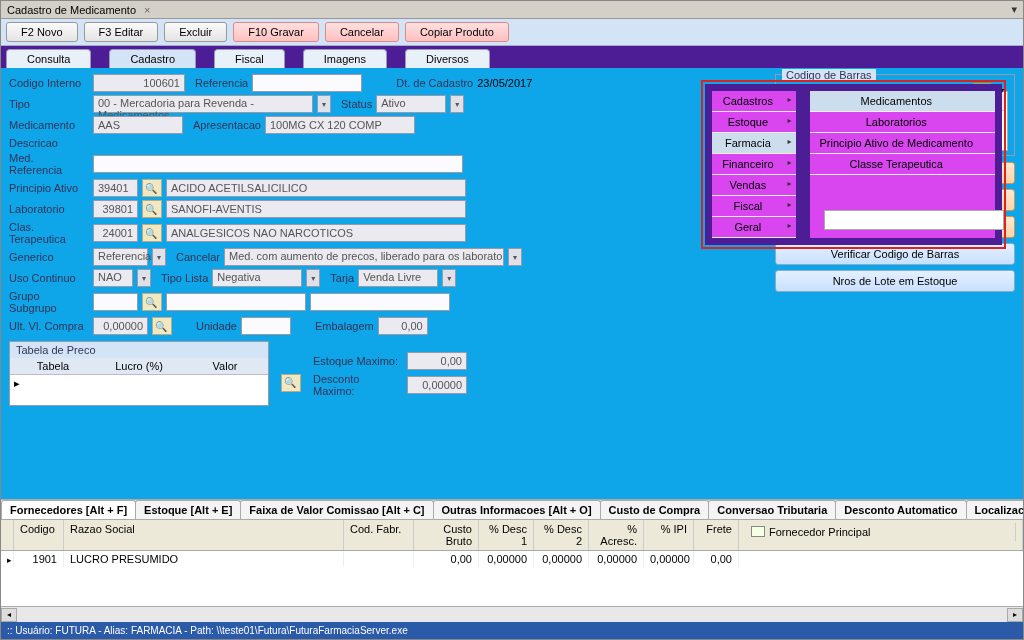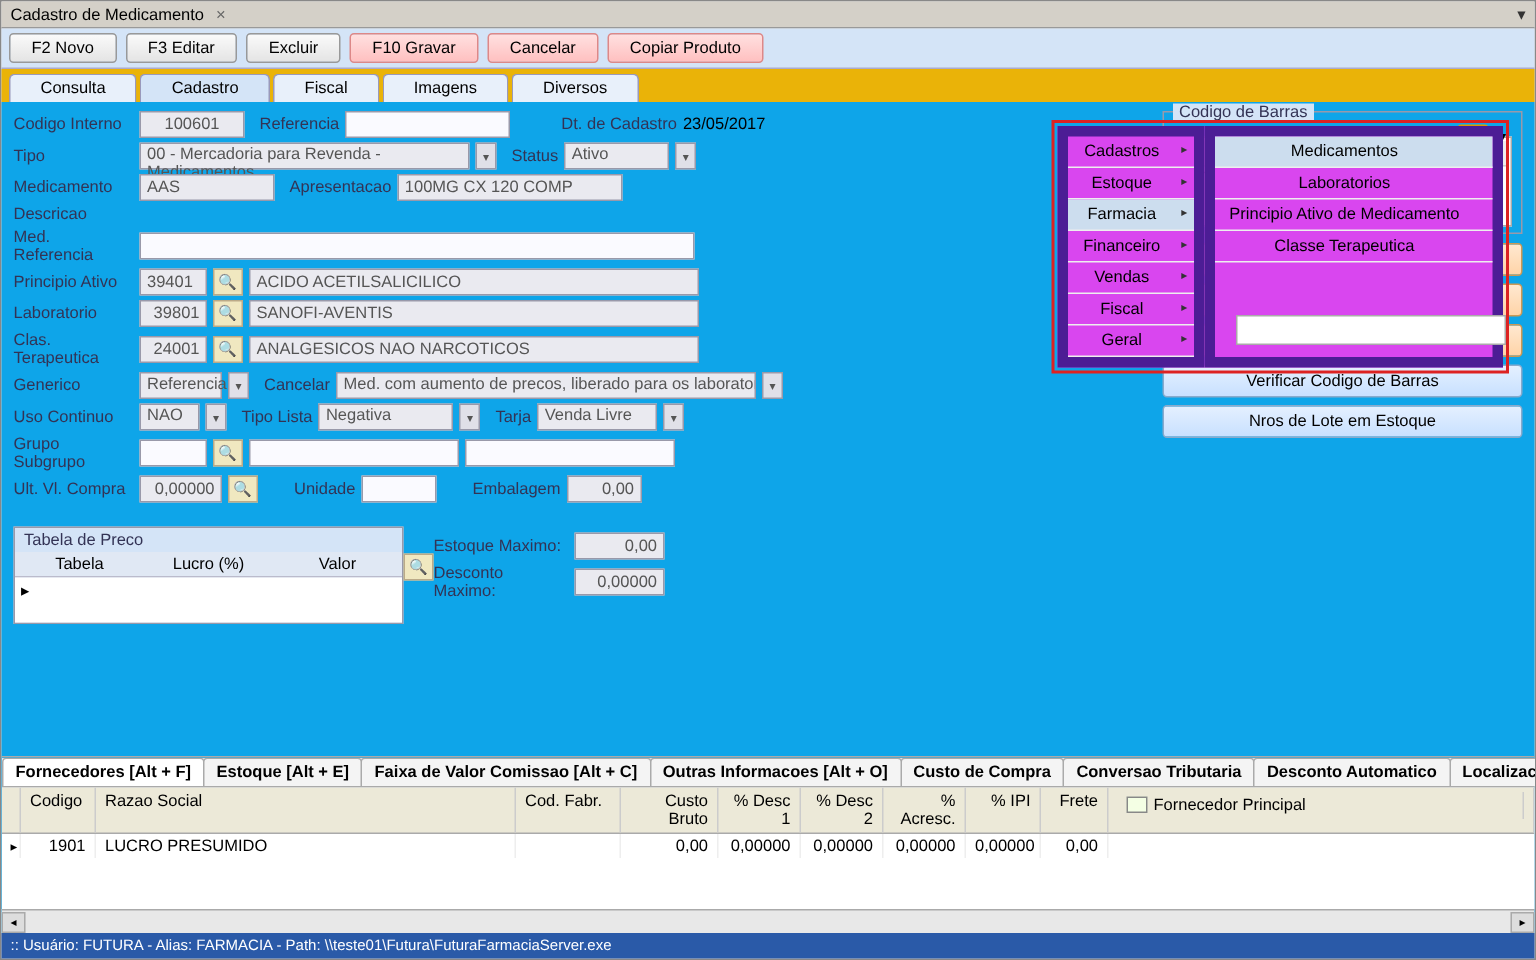--- a/index.html
+++ b/index.html
@@ -7,21 +7,21 @@
   
   .window { background: #fff; width: 100%; height: 100%; display: flex; flex-direction: column; border: 1px solid #888; }
   .titlebar { background: #d4d0c8; padding: 2px 6px; border-bottom: 1px solid #999; display: flex; align-items: center; gap: 4px; }
   .titlebar .close { margin-left: 4px; color: #666; cursor: pointer; }
   .titlebar .arrow { margin-left: auto; color: #333; }
 
   .toolbar { background: #d4e4f7; padding: 3px 5px; display: flex; gap: 6px; border-bottom: 1px solid #aac; }
   .btn { padding: 3px 14px; background: linear-gradient(#fafafa,#e4e4e4); border: 1px solid #999; border-radius: 3px; cursor: pointer; }
   .btn.pink { background: linear-gradient(#ffe0e0,#ffc0c0); border-color: #d88; }
   
-  .tabs { background: #eab308; padding: 3px 5px 0 5px; display: flex; gap: 2px; }
+  .tabs { background: #4c1d95; padding: 3px 5px 0 5px; display: flex; gap: 18px; }
   .tab { padding: 3px 20px; background: #e8f0fa; border: 1px solid #99b; border-bottom: none; border-radius: 4px 4px 0 0; cursor: pointer; }
   .tab.active { background: #d4e4f7; }
 
   .main { flex: 1; background: #0ea5e9; display: flex; flex-direction: column; overflow: hidden; }
   .form-area { padding: 6px 8px; display: flex; gap: 20px; }
   .left-form { flex: 1; }
   .right-col { width: 240px; }
 
   .row { display: flex; align-items: center; margin-bottom: 3px; gap: 4px; }
   .lbl { width: 80px; color: #335; }
@@ -108,21 +108,21 @@
     <div class="tab">Fiscal</div>
     <div class="tab">Imagens</div>
     <div class="tab">Diversos</div>
   </div>
 
   <div class="main">
     <div class="form-area">
       <div class="left-form">
         <div class="row">
           <span class="lbl">Codigo Interno</span>
-          <input class="inp ro" style="width: 70px; text-align: center;" value="100601">
+          <input class="inp ro" style="width: 92px; text-align: right;" value="100601">
           <span class="lbl2">Referencia</span>
           <input class="inp" style="width: 110px;">
           <span class="lbl2" style="margin-left:30px">Dt. de Cadastro</span>
           <span>23/05/2017</span>
         </div>
         <div class="row">
           <span class="lbl">Tipo</span>
           <div class="sel" style="width:220px">00 - Mercadoria para Revenda - Medicamentos</div>
           <div class="dd">▾</div>
           <span class="lbl2">Status</span>
@@ -189,21 +189,21 @@
         <div class="row">
           <span class="lbl">Ult. Vl. Compra</span>
           <input class="inp ro" style="width: 55px; text-align: right;" value="0,00000">
           <div class="srch">🔍</div>
           <span class="lbl2" style="margin-left:20px">Unidade</span>
           <input class="inp" style="width: 50px;">
           <span class="lbl2" style="margin-left:20px">Embalagem</span>
           <input class="inp ro" style="width: 50px; text-align: right;" value="0,00">
         </div>
 
-        <div style="display:flex;margin-top:16px;align-items:flex-start">
+        <div style="display:flex;gap:12px;margin-top:6px;align-items:center">
           <div class="tabela-preco">
             <div style="padding:2px 6px;color:#335">Tabela de Preco</div>
             <div class="tabela-head">
               <div>Tabela</div>
               <div>Lucro (%)</div>
               <div>Valor</div>
             </div>
             <div class="tabela-body">
                 <div class="rowptr">▸</div>
               </div>

